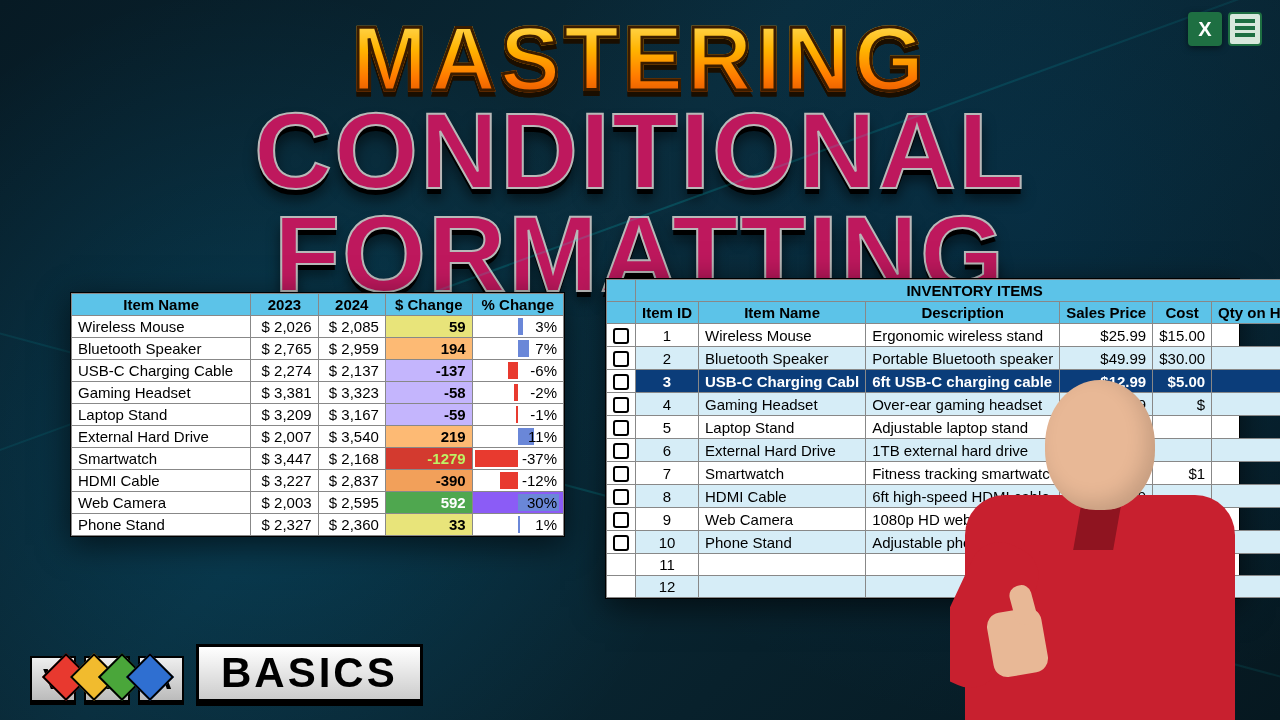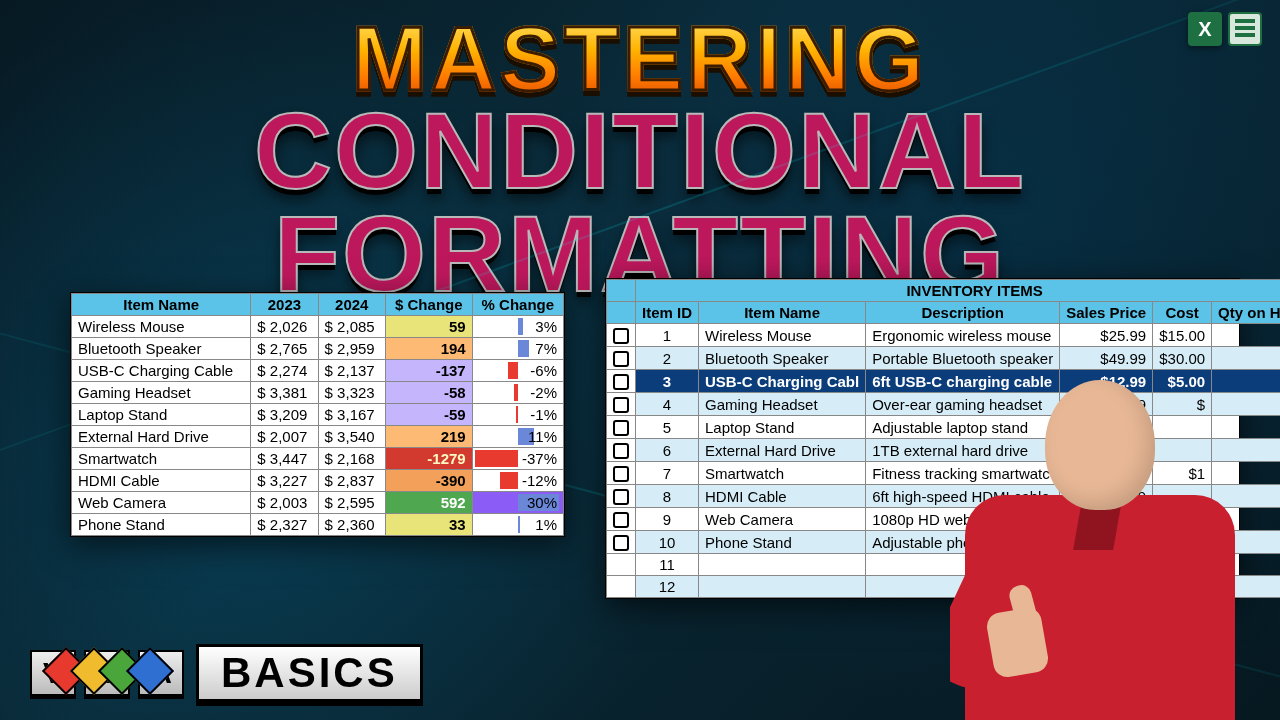--- a/index.html
+++ b/index.html
@@ -42,29 +42,29 @@
     box-shadow:0 8px 30px rgba(0,0,0,.6);
     font-size:15px; color:#000;
   }
   .table-card .title { background:#5cc3e8; text-align:center; font-weight:700; padding:3px 0; border-bottom:1px solid #444; }
   .table-card table { border-collapse:collapse; width:100%; }
   .table-card th, .table-card td { border:1px solid #888; padding:2px 6px; white-space:nowrap; }
   .table-card th { background:#5cc3e8; font-weight:700; text-align:center; }
 
   
   #sales-card { position:absolute; left:70px; top:292px; width:495px; }
-  #sales-card td:nth-child(2),#sales-card td:nth-child(3){ text-align:left; }
+  #sales-card td:nth-child(2),#sales-card td:nth-child(3){ text-align:right; }
   #sales-card td:nth-child(4){ text-align:right; font-weight:600;padding-left:36px; }
   #sales-card td:nth-child(5){ position:relative; text-align:right; padding-right:6px; }
   .chg-pos-strong{background:#4fa74f;color:#fff}
   .chg-pos{background:#fdba74}
   .chg-pos-weak{background:#e8e47a}
   .chg-neg-weak{background:#c4b5fd}
   .chg-neg{background:#f2a05a}
-  .chg-neg-strong{background:#d33a2f;color:#fef9c3}
+  .chg-neg-strong{background:#d33a2f;color:#bef264}
   .bar{position:absolute;top:2px;bottom:2px;}
   .bar-pos{background:#6a87d8;left:50%;}
   .bar-neg{background:#e83a2f;right:50%;}
   .pct-hl{background:#8b5cf6}
 
   
   #inv-card { position:absolute; right:40px; top:278px; width:635px; }
   #inv-card .chk{ width:28px; text-align:center; }
   #inv-card td:nth-child(2){text-align:center;}
   #inv-card td:nth-child(5),#inv-card td:nth-child(6),#inv-card td:nth-child(7){text-align:right;}
@@ -72,21 +72,21 @@
   #inv-card tr.alt td{ background:#d6edf7; }
   .chkbox{display:inline-block;width:16px;height:16px;border:2px solid #000;border-radius:3px;vertical-align:middle;line-height:12px;font-size:14px;text-align:center;}
 
   
   .excel-badge{position:absolute;top:12px;right:18px;display:flex;gap:6px;}
   .x-icon{width:34px;height:34px;background:#1e6f42;color:#fff;border-radius:4px;display:flex;align-items:center;justify-content:center;font-weight:900;font-size:20px;box-shadow:0 2px 6px rgba(0,0,0,.5);}
   .sheet-icon{width:34px;height:34px;background:#d8e8dc;border:2px solid #1e6f42;border-radius:4px;position:relative;}
   .sheet-icon::before{content:"";position:absolute;top:5px;left:5px;right:5px;height:4px;background:#1e6f42;box-shadow:0 7px 0 #1e6f42,0 14px 0 #1e6f42;}
 
   
-  .vba-basics{position:absolute;left:30px;bottom:18px;display:flex;align-items:center;gap:12px;}
+  .vba-basics{position:absolute;left:30px;bottom:18px;display:flex;align-items:flex-end;gap:12px;}
   .vba-letters{display:flex;gap:8px;}
   .vba-letters span{width:46px;height:46px;background:linear-gradient(#eee,#bbb);border:2px solid #000;font-weight:900;font-size:30px;display:flex;align-items:center;justify-content:center;box-shadow:0 3px 0 #000;}
   .basics-plate{background:linear-gradient(#fff,#ccc);border:3px solid #000;padding:2px 22px;font-weight:900;font-size:42px;letter-spacing:3px;box-shadow:0 4px 0 #000;}
   .cubes{position:absolute;left:25px;bottom:8px;display:flex;gap:-4px;}
   .cube{width:34px;height:34px;transform:rotate(45deg);border:2px solid #000;margin-left:-6px;}
   .cube.r{background:#e8392f}.cube.g{background:#4aa63a}.cube.b{background:#2f6fd1}.cube.y{background:#f1bb2e}
 
   
   .presenter{position:absolute;right:30px;bottom:0;width:300px;height:360px;overflow:hidden;}
   .presenter .head{width:110px;height:130px;background:#e8b896;border-radius:50% 50% 46% 46%;position:absolute;top:20px;left:95px;box-shadow:inset -8px -8px 20px rgba(0,0,0,.15);}
@@ -211,21 +211,21 @@
           <th>Sales Price</th>
           <th>Cost</th>
           <th>Qty on Hand</th>
         </tr>
     </thead>
     <tbody id="inv-body">
         <tr>
           <td class="chk" style="background:#fff"><span class="chkbox"></span></td>
           <td>1</td>
           <td>Wireless Mouse</td>
-          <td>Ergonomic wireless mouse</td>
+          <td>Ergonomic wireless stand</td>
           <td>$25.99</td>
           <td>$15.00</td>
           <td>150</td>
         </tr>
         <tr class="alt">
           <td class="chk" style="background:#fff"><span class="chkbox"></span></td>
           <td>2</td>
           <td>Bluetooth Speaker</td>
           <td>Portable Bluetooth speaker</td>
           <td>$49.99</td>

